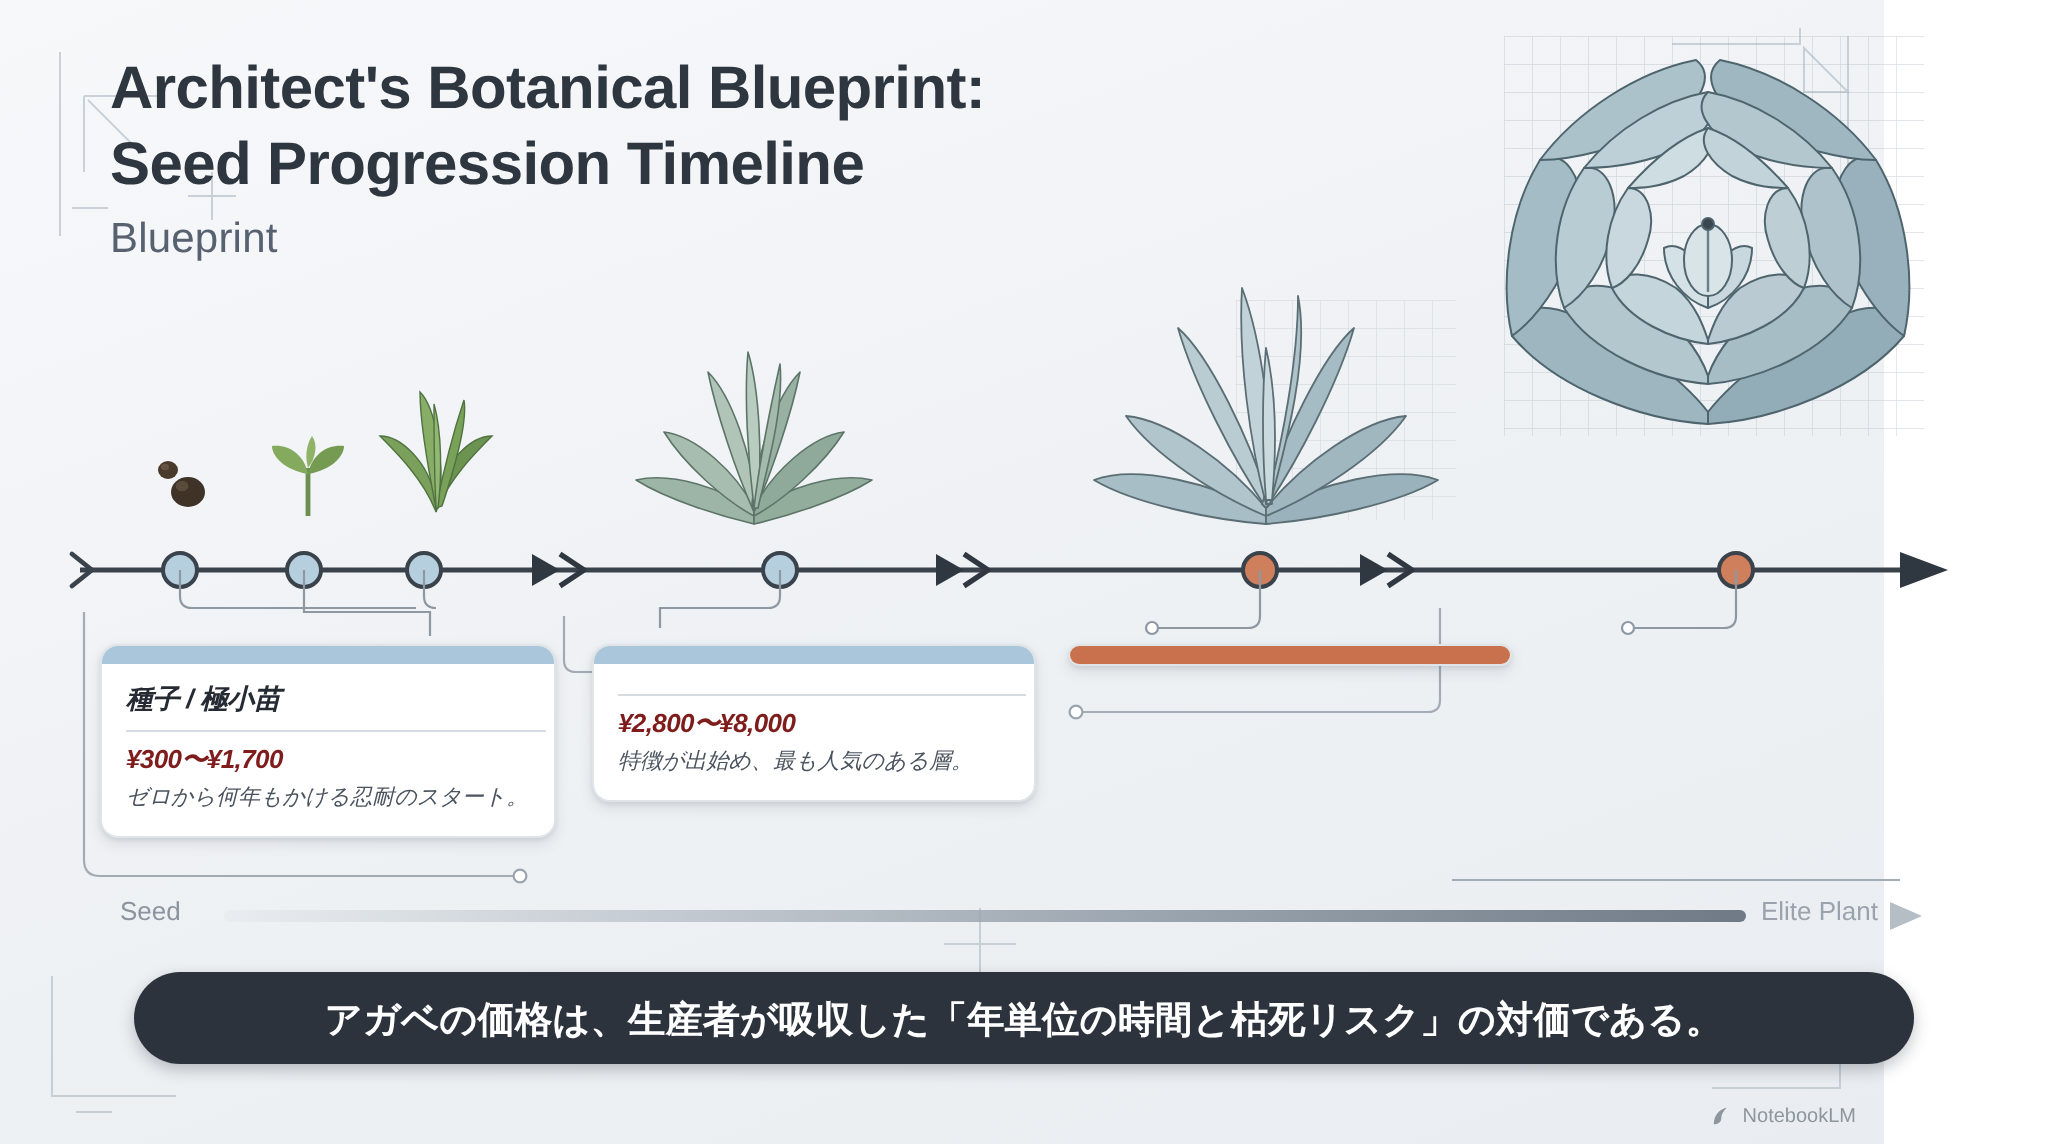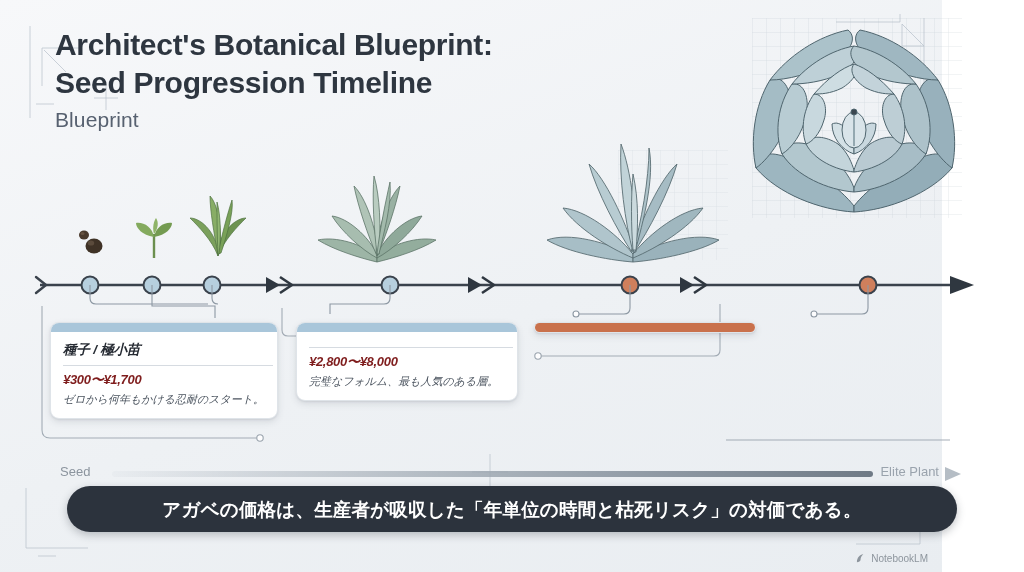--- a/index.html
+++ b/index.html
@@ -56,21 +56,21 @@
   .card-price {
     font-size: 13px; font-weight: bold; color: #7f1d1d;
     letter-spacing: -.3px; white-space: nowrap;
   }
   .card-note {
     margin-top: 3px;
     font-size: 11px; color: #4a535e; line-height: 1.42;
   }
 
   
-  .strip { position: absolute; left: 60px; top: 461px; width: 905px; height: 24px; }
+  .strip { position: absolute; left: 60px; top: 445px; width: 905px; height: 24px; }
   .strip-label {
     position: absolute; top: 3px;
     font-size: 13px; color: #8b949e;
   }
   #seed-label { left: 0; }
   #elite-label { right: 26px; color: #9aa3ad; margin-left: 38px; }
   .strip-bar {
     position: absolute; left: 52px; right: 92px; top: 10px; height: 6px;
     border-radius: 3px;
     background: linear-gradient(90deg, rgba(205,212,219,.15) 0%, #9aa4ae 62%, #6f7a86 100%);
@@ -302,21 +302,21 @@
       <div class="card-price">¥300〜¥1,700</div>
       <div class="card-note">ゼロから何年もかける忍耐のスタート。</div>
     </div>
   </div>
 
   <div class="card" style="left:296px; width:222px;">
     <div class="card-accent" style="background:#a9c6da;"></div>
     <div class="card-body">
       <div class="card-rule"></div>
       <div class="card-price">¥2,800〜¥8,000</div>
-      <div class="card-note">完璧なフォルム、最も人気のある層。</div>
+      <div class="card-note">特徴が出始め、最も人気のある層。</div>
     </div>
   </div>
 
   <div class="card" style="left:534px; width:222px;">
     <div class="card-accent" style="background:#c9714c;"></div>
   </div>
 
 
   <div class="strip">
     <div class="strip-label" id="seed-label">Seed</div>

